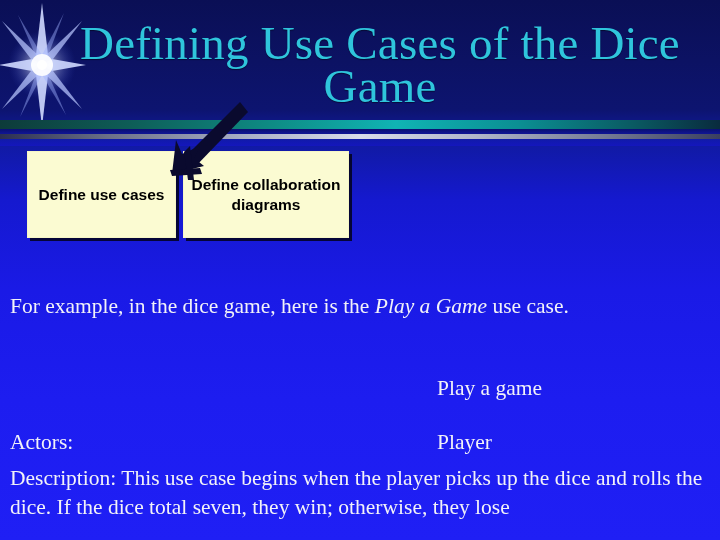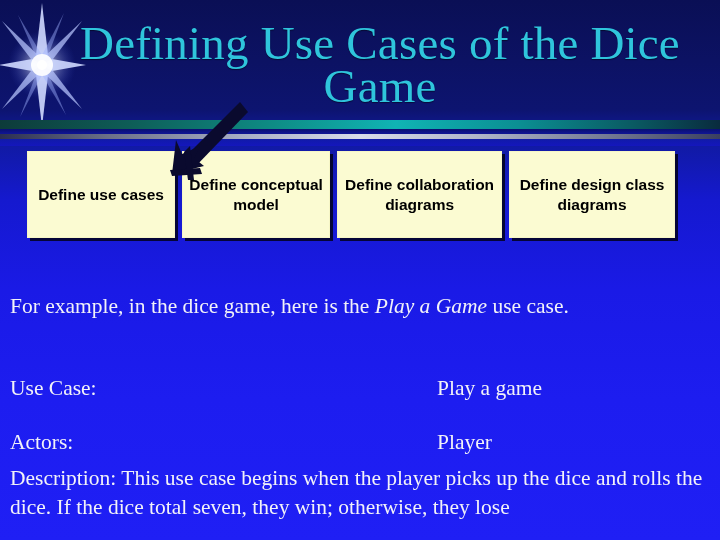--- a/index.html
+++ b/index.html
@@ -214,37 +214,34 @@
     <div>Game</div>
   </div>
 
   <div class="bar-teal"></div>
   <div class="bar-gap"></div>
   <div class="bar-silver"></div>
   <div class="bar-bottomfade"></div>
 
   <div id="boxrow">
     <div class="pbox pbox-1">Define use cases</div>
-    <div class="pbox pbox-2">Define conceptual model</div>
     <div class="pbox pbox-3">Define collaboration diagrams</div>
-    <div class="pbox pbox-4">Define design class diagrams</div>
   </div>
 
   <svg id="arrow" viewBox="0 0 100 90">
     <g fill="#0a0a2e">
       <polygon points="80,6 88,16 34,72 24,62"></polygon>
       <polygon points="12,78 16,44 22,58 40,50 34,62 44,70"></polygon>
       <polygon points="10,74 40,72 42,78 12,80"></polygon>
       <polygon points="24,56 30,50 34,84 28,84"></polygon>
     </g>
   </svg>
 
   <div class="body-text" id="para-intro"><span>For example, in the dice game, here is the </span><span class="ital">Play a Game</span><span> use case.</span></div>
 
-  <div class="body-text" id="row-usecase-label">Use Case:</div>
   <div class="body-text" id="row-usecase-value">Play a game</div>
 
   <div class="body-text" id="row-actors-label">Actors:</div>
   <div class="body-text" id="row-actors-value">Player</div>
 
   <div class="body-text" id="para-desc">Description: This use case begins when the player picks up the dice and rolls the dice.  If the dice total seven, they win; otherwise, they lose</div>
 
 </div>
 
 </body></html>

